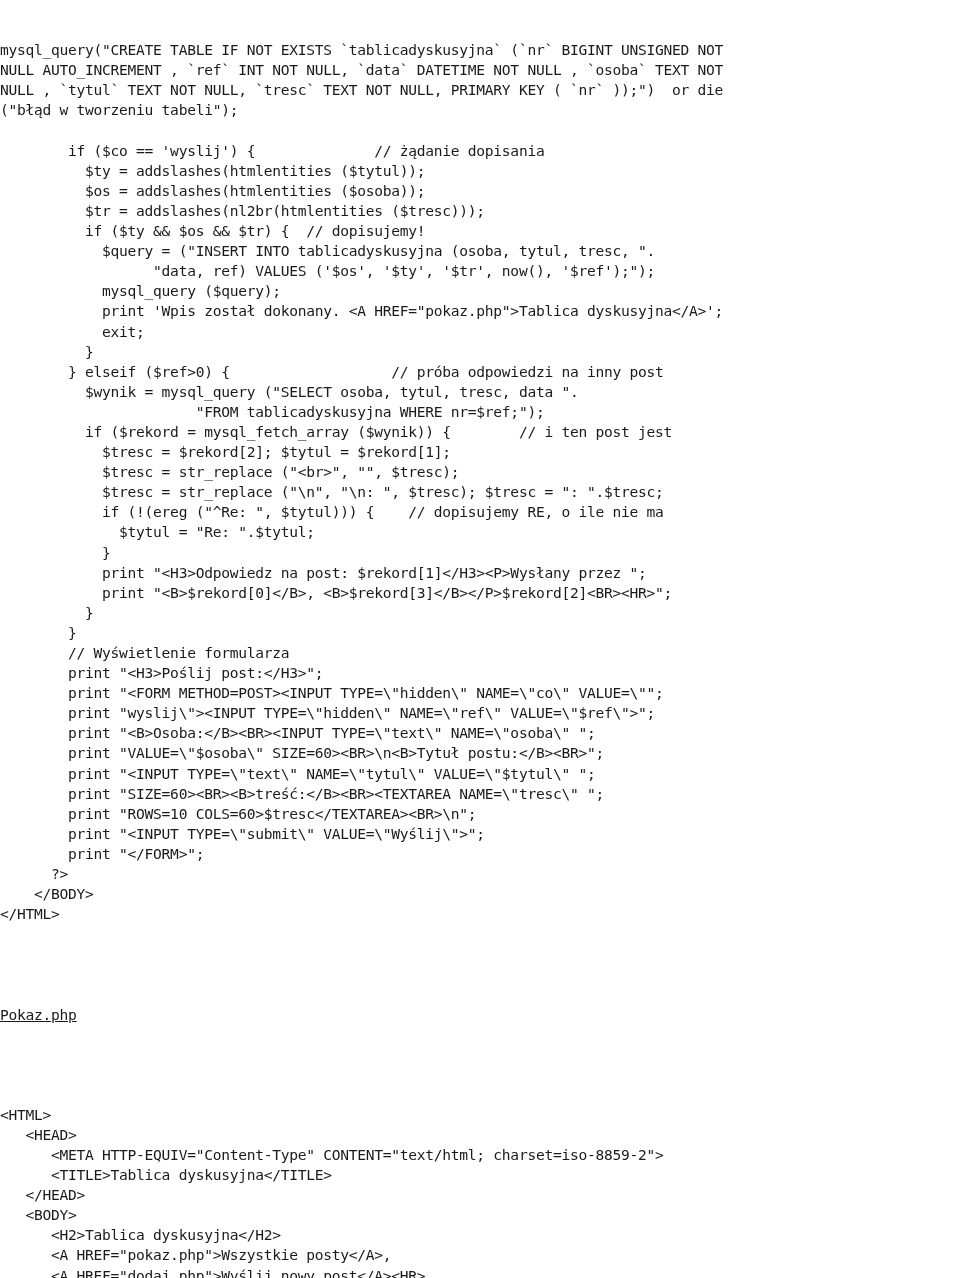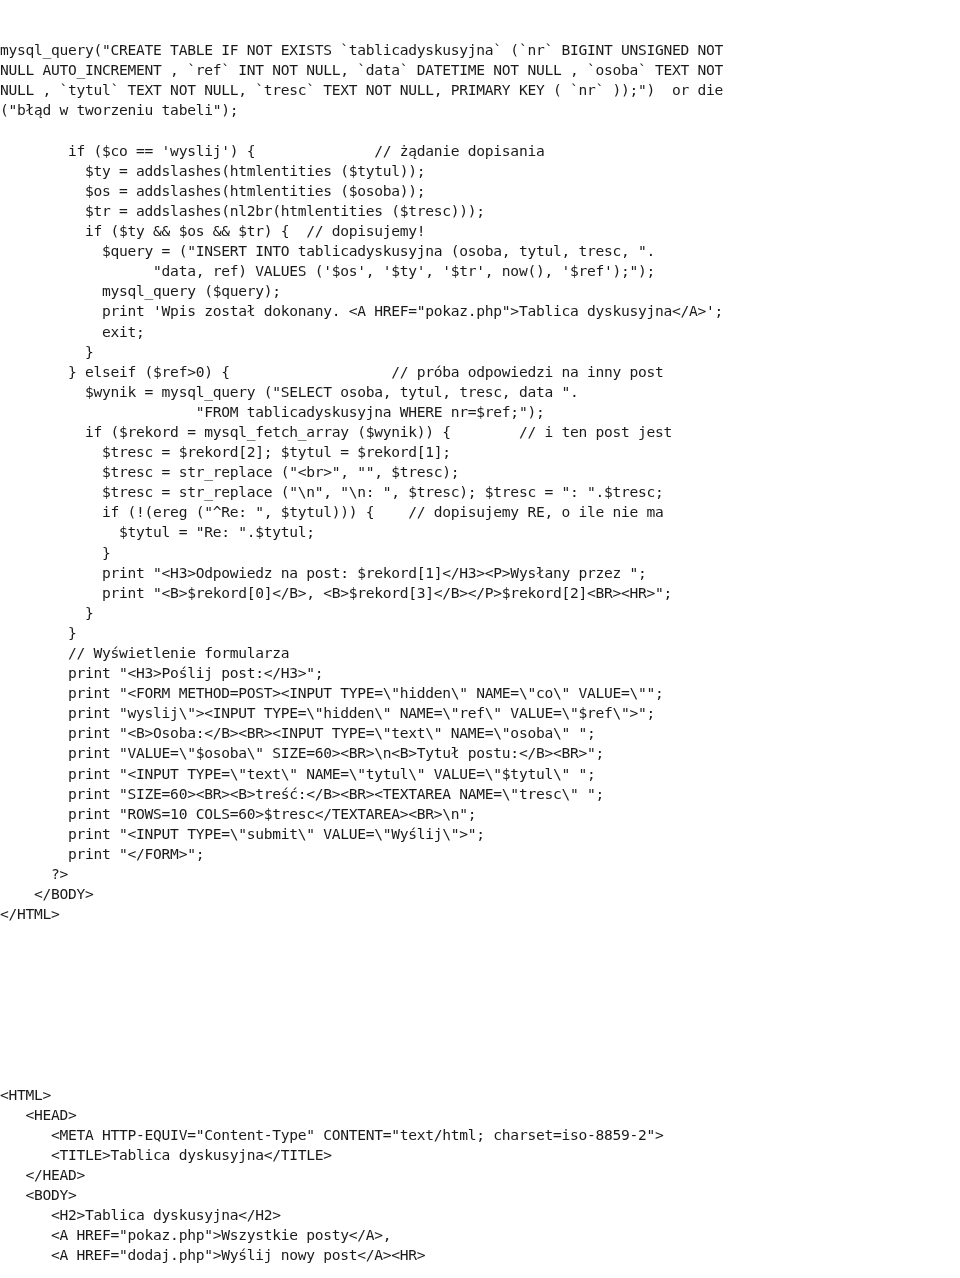--- a/index.html
+++ b/index.html
@@ -96,20 +96,23 @@
         print "ROWS=10 COLS=60&gt;$tresc&lt;/TEXTAREA&gt;&lt;BR&gt;\n";
         print "&lt;INPUT TYPE=\"submit\" VALUE=\"Wyślij\"&gt;";
         print "&lt;/FORM&gt;";
       ?&gt;
     &lt;/BODY&gt;
 &lt;/HTML&gt;</pre>
   </div>
 
   <div class="spacer-2"></div>
 
+  <div class="heading-row">
+    <span class="section-heading">Pokaz.php</span>
+  </div>
 
   <div class="spacer-2"></div>
 
   <div class="code-block">
     <pre class="code-line" style="margin:0;font-family:inherit;font-size:inherit;line-height:inherit;letter-spacing:inherit;">&lt;HTML&gt;
    &lt;HEAD&gt;
       &lt;META HTTP-EQUIV="Content-Type" CONTENT="text/html; charset=iso-8859-2"&gt;
       &lt;TITLE&gt;Tablica dyskusyjna&lt;/TITLE&gt;
    &lt;/HEAD&gt;
    &lt;BODY&gt;

